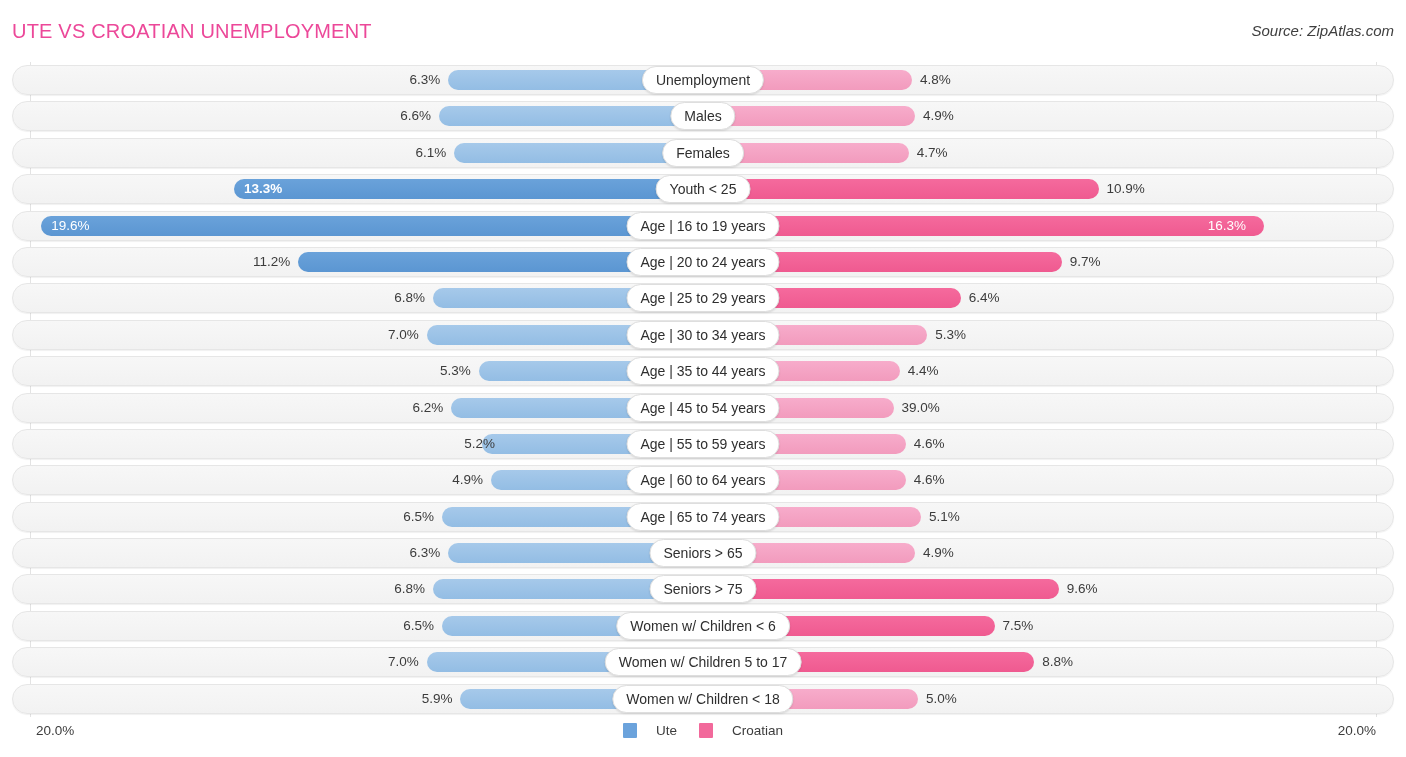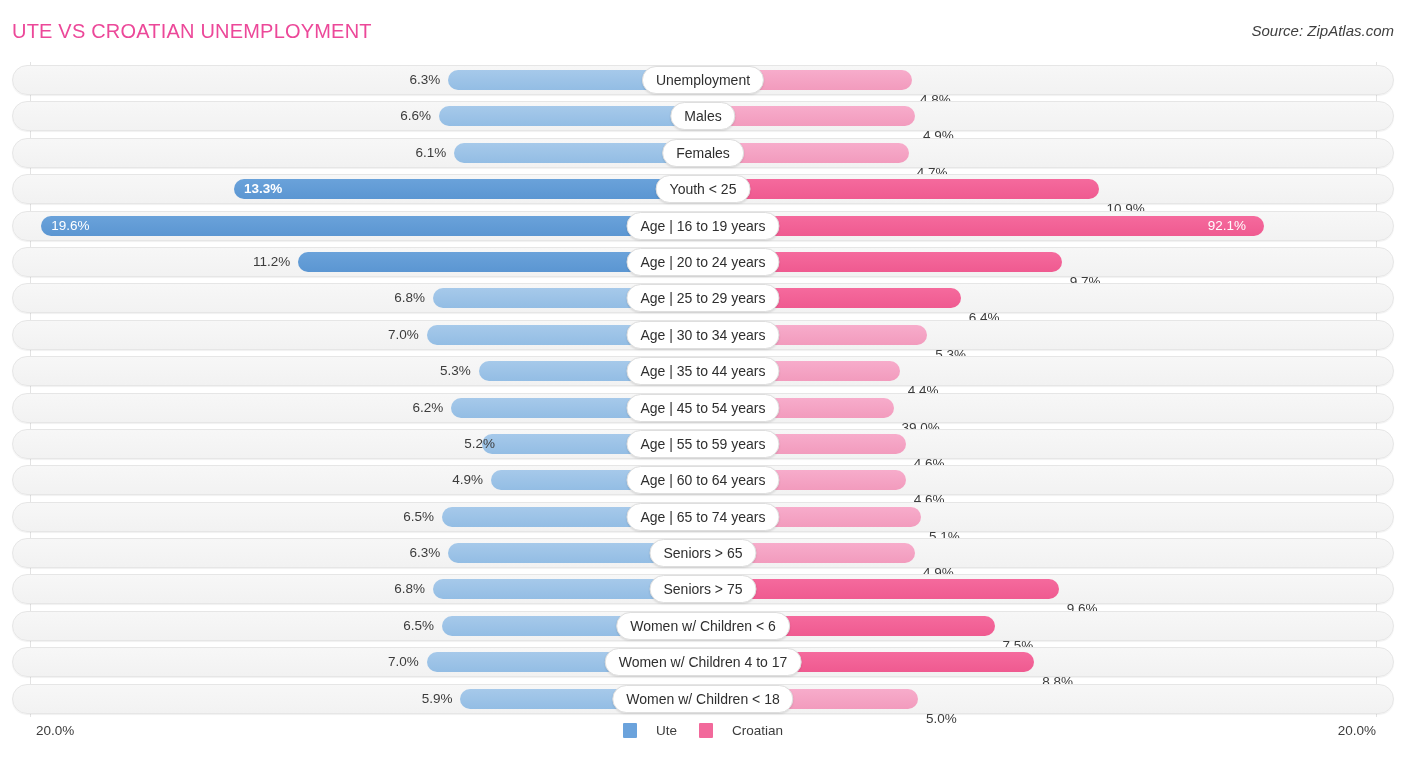--- a/index.html
+++ b/index.html
@@ -90,21 +90,21 @@
 
   .val {
     position: absolute;
     top: 9px;
     font-size: 13.5px;
     color: #3c3c3c;
     white-space: nowrap;
     line-height: 18px;
   }
   .val.outside-left  { text-align: right; }
-  .val.outside-right { text-align: right; margin-top: 20px; }
+  .val.outside-right { text-align: right; }
   .val.inside {
     color: #ffffff;
   }
 
   .pill {
     position: absolute;
     top: 4px;
     left: 50%;
     transform: translateX(-50%);
     height: 28px;
@@ -203,21 +203,21 @@
           <div class="bar right bar-pink-hi" style="left: 703px; width: 395.54px;"></div>
           <div class="val inside" style="left: 244.02px; font-weight: bold;">13.3%</div>
           <div class="val outside-right" style="left: 1106.54px;">10.9%</div>
           <div class="pill">Youth &lt; 25</div>
         </div>
         <div class="row">
           <div class="track"></div>
           <div class="bar left bar-blue-hi" style="right: 703px; width: 661.76px;"></div>
           <div class="bar right bar-pink-hi" style="left: 703px; width: 560.78px;"></div>
           <div class="val inside" style="left: 51.24px;">19.6%</div>
-          <div class="val inside" style="left: 1207.78px;">92.1%</div>
+          <div class="val inside" style="left: 1207.78px;">16.3%</div>
           <div class="pill">Age | 16 to 19 years</div>
         </div>
         <div class="row">
           <div class="track"></div>
           <div class="bar left bar-blue-hi" style="right: 703px; width: 404.72px;"></div>
           <div class="bar right bar-pink-hi" style="left: 703px; width: 358.82px;"></div>
           <div class="val outside-left" style="right: 1115.72px;">11.2%</div>
           <div class="val outside-right" style="left: 1069.82px;">9.7%</div>
           <div class="pill">Age | 20 to 24 years</div>
         </div>
@@ -300,21 +300,21 @@
           <div class="val outside-left" style="right: 971.9px;">6.5%</div>
           <div class="val outside-right" style="left: 1002.5px;">7.5%</div>
           <div class="pill">Women w/ Children &lt; 6</div>
         </div>
         <div class="row">
           <div class="track"></div>
           <div class="bar left bar-blue" style="right: 703px; width: 276.2px;"></div>
           <div class="bar right bar-pink-hi" style="left: 703px; width: 331.28px;"></div>
           <div class="val outside-left" style="right: 987.2px;">7.0%</div>
           <div class="val outside-right" style="left: 1042.28px;">8.8%</div>
-          <div class="pill">Women w/ Children 4 to 17</div>
+          <div class="pill">Women w/ Children 5 to 17</div>
         </div>
         <div class="row">
           <div class="track"></div>
           <div class="bar left bar-blue" style="right: 703px; width: 242.54px;"></div>
           <div class="bar right bar-pink" style="left: 703px; width: 215px;"></div>
           <div class="val outside-left" style="right: 953.54px;">5.9%</div>
           <div class="val outside-right" style="left: 926px;">5.0%</div>
           <div class="pill">Women w/ Children &lt; 18</div>
         </div>
       </div>

